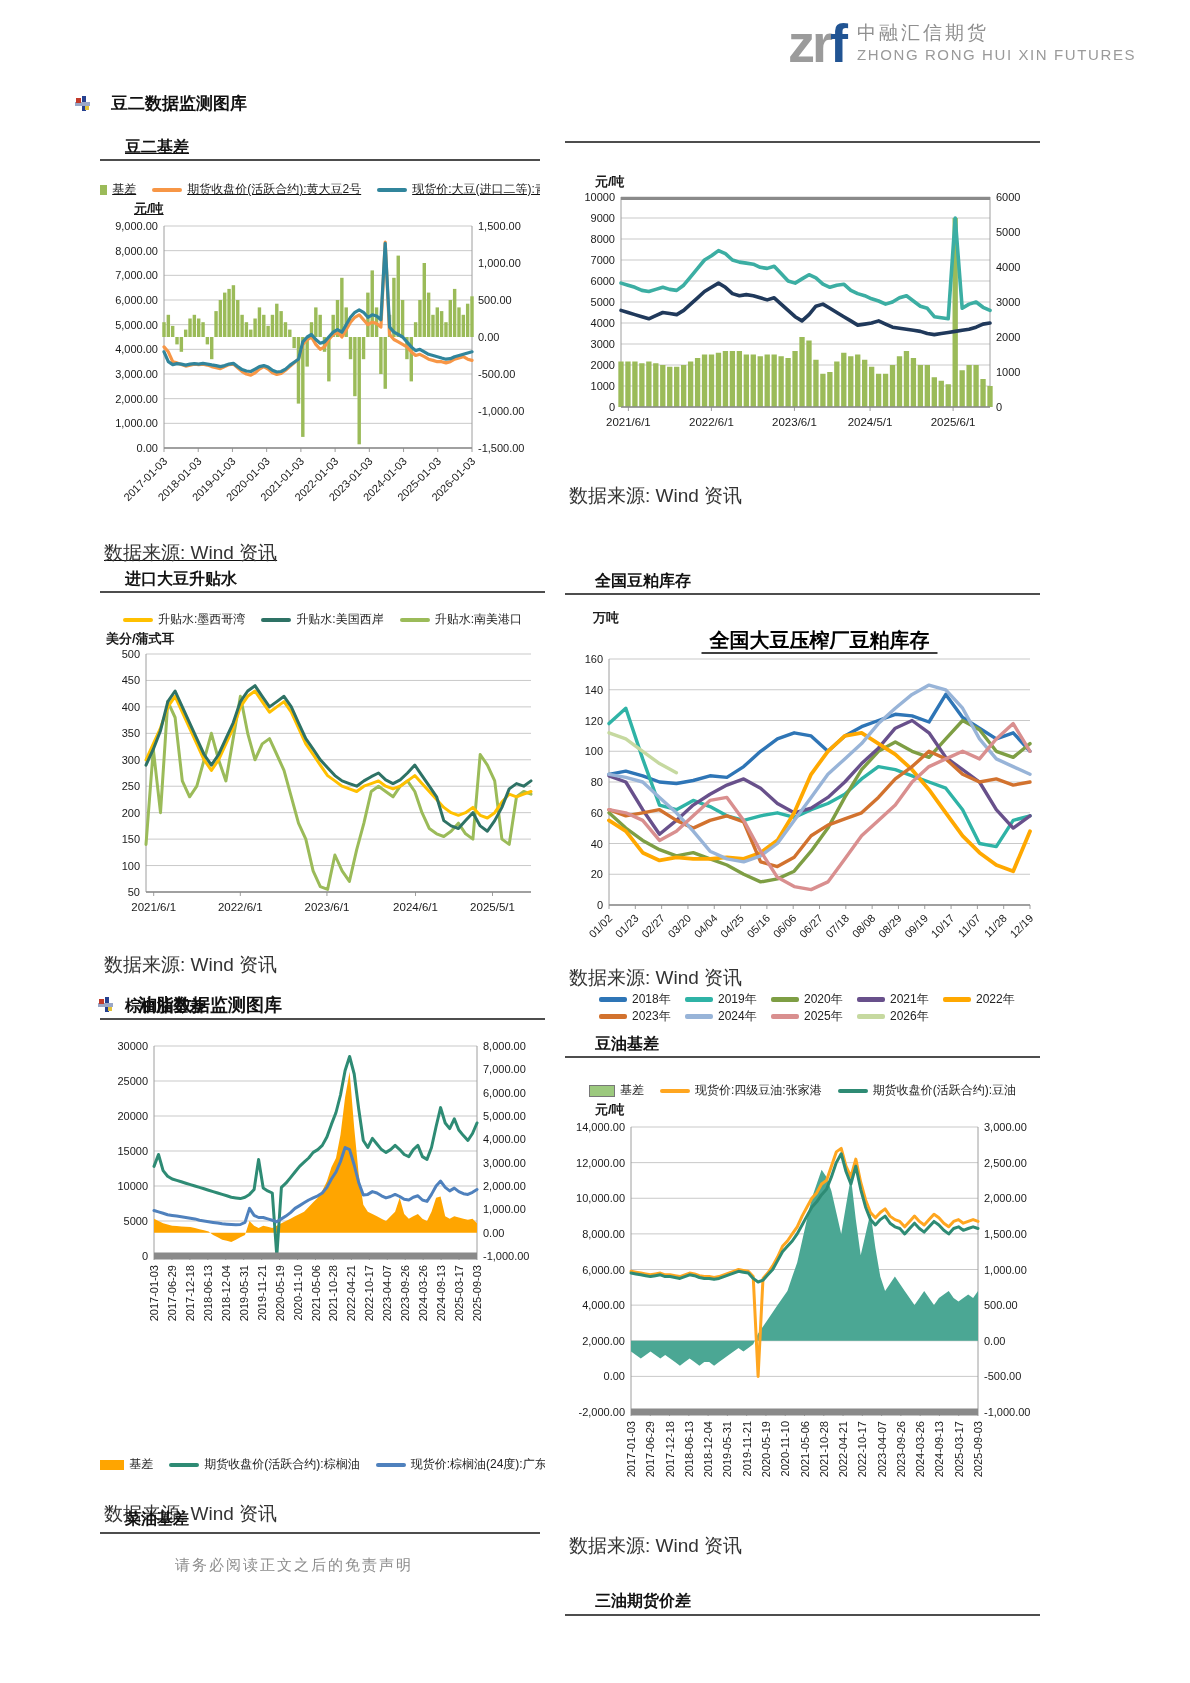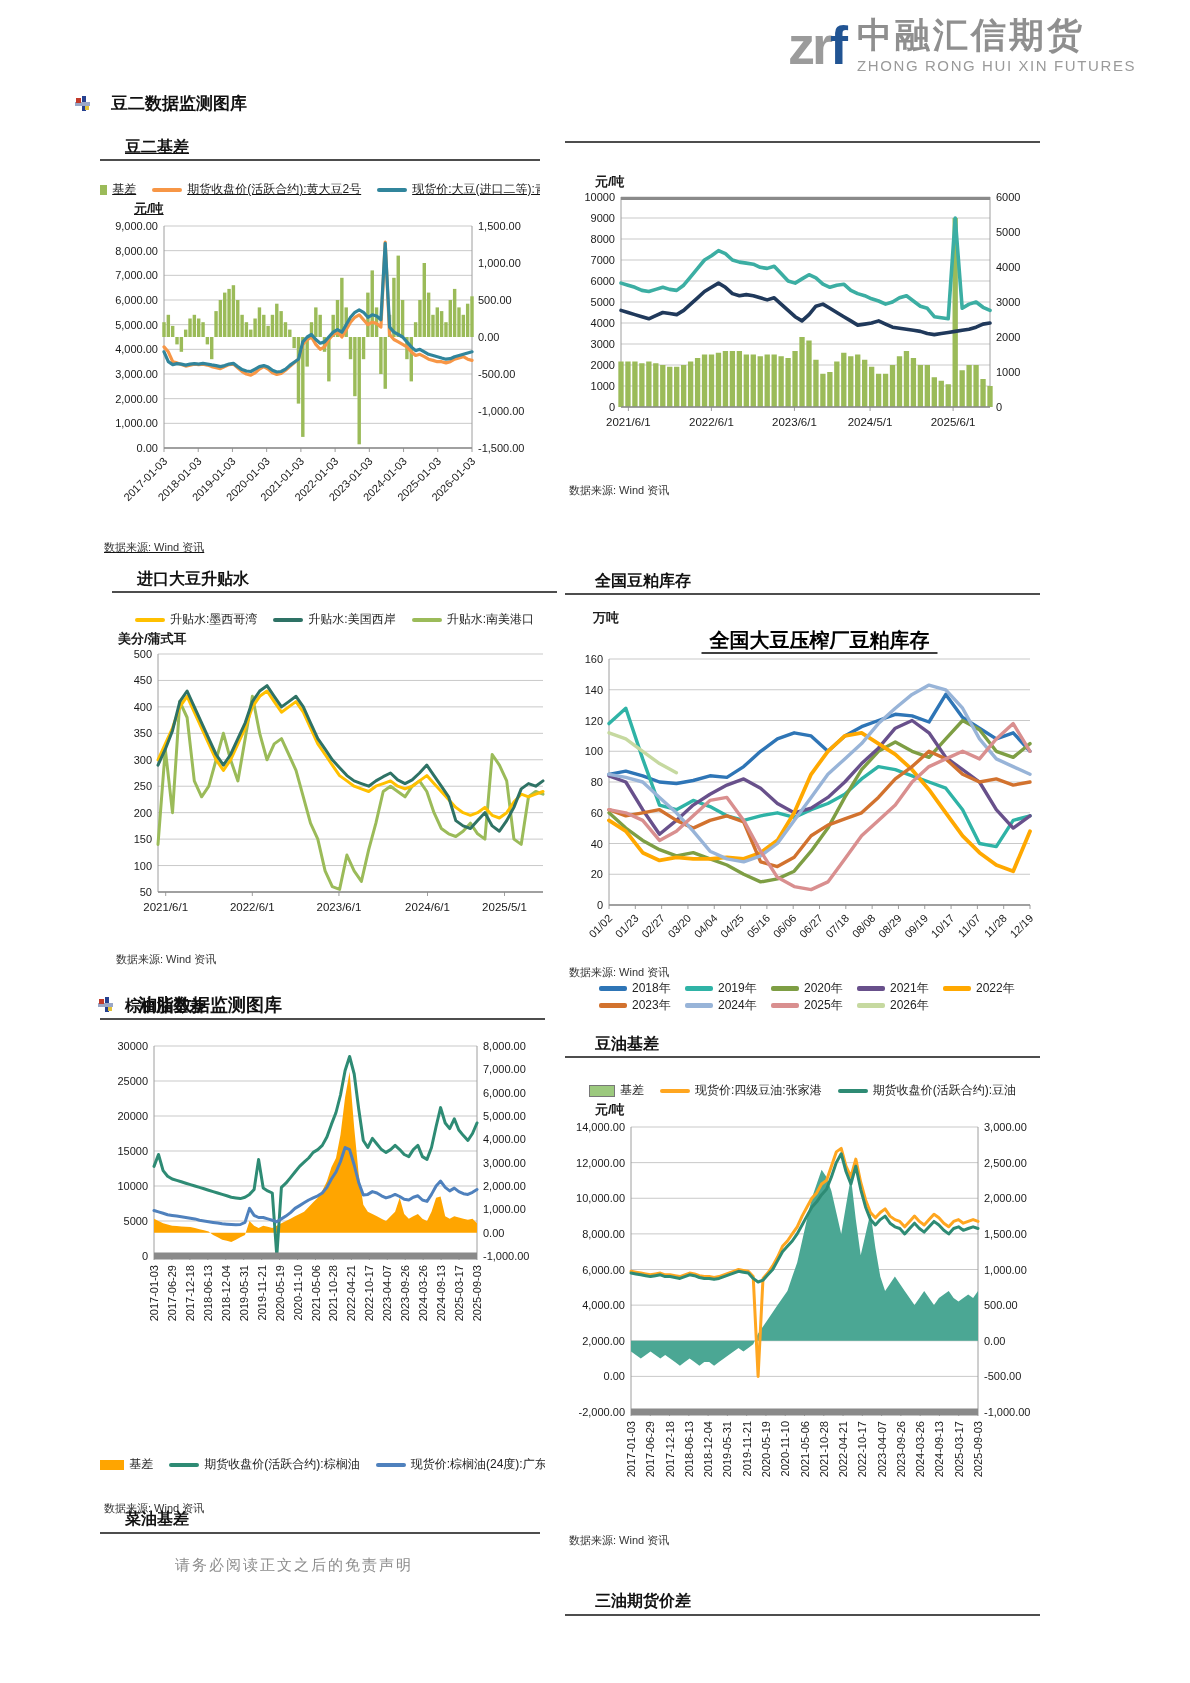--- a/index.html
+++ b/index.html
@@ -3,21 +3,21 @@
 <meta charset="utf-8">
 <style>
   html,body{margin:0;padding:0;background:#fff;}
   body{font-family:"Liberation Sans","DejaVu Sans",sans-serif;color:#111;}
   .page{position:relative;width:1190px;height:1683px;background:#fff;overflow:hidden;}
   
   .brand{position:absolute;left:788px;top:16px;display:flex;align-items:center;gap:12px;}
   .zrf{font-size:54px;font-weight:bold;letter-spacing:-3px;line-height:1;}
   .zrf .zr{color:#9b9b9b;}
   .zrf .f{color:#215493;}
-  .bname .cn{font-size:35px;font-weight:bold;color:#8f8f8f;letter-spacing:3px;line-height:1.1;}
+  .bname .cn{font-size:19px;font-weight:normal;color:#8f8f8f;letter-spacing:3px;line-height:1.1;}
   .bname .en{font-size:15px;color:#9a9a9a;letter-spacing:1.6px;margin-top:2px;}
   
   .sec{position:absolute;display:flex;align-items:center;gap:20px;font-weight:bold;}
   .bullet{position:relative;width:16px;height:16px;display:inline-block;}
   .bullet .b1{position:absolute;left:7px;top:0;width:4px;height:15px;background:#26418f;}
   .bullet .b2{position:absolute;left:0;top:6px;width:15px;height:4px;background:#9aa7c7;}
   .bullet .b3{position:absolute;left:1px;top:2px;width:5px;height:5px;background:#c23a2b;}
   .bullet .b4{position:absolute;left:10px;top:10px;width:4px;height:4px;background:#e2c23a;}
   
   .panel{position:absolute;}
@@ -26,21 +26,21 @@
   .prule{border-top:2px solid #4d4d4d;margin-top:3px;}
   .unit{font-size:13px;font-weight:bold;color:#1a1a1a;height:16px;margin-top:2px;}
   .legend{display:flex;gap:16px;justify-content:center;align-items:center;font-size:12px;color:#222;white-space:nowrap;overflow:hidden;margin-top:0;}
   .legend .li{display:flex;align-items:center;gap:5px;}
   .legend .sw{display:inline-block;width:30px;height:4px;border-radius:2px;flex:none;}
   .legend .sw.bar{width:26px;height:10px;border-radius:0;}
   .legend .sw.box{width:26px;height:12px;border-radius:0;border:1px solid #777;box-sizing:border-box;}
   .legend.years{flex-wrap:wrap;justify-content:flex-start;padding-left:34px;row-gap:8px;gap:0;}
   .legend.years .li{width:86px;}
   .legend.years .sw{width:28px;height:5px;}
-  .src{font-size:11px;color:#333;padding-left:4px;}
+  .src{font-size:19px;color:#333;padding-left:4px;}
   svg{font-family:"Liberation Sans","DejaVu Sans",sans-serif;display:block;}
   .stub .prule{margin-top:4px;}
   .footer{position:absolute;font-size:15px;color:#8c8c8c;letter-spacing:2px;}
 </style>
 </head>
 <body>
 
 <div class="page">
 
   <div class="brand">
@@ -332,21 +332,21 @@
           <rect x="415.3727358490566" y="190" width="5.33" height="28" fill="#9BBB59"></rect>
           <rect x="422.335" y="197" width="5.33" height="21" fill="#9BBB59"></rect>
           <polyline points="56.0,94.1 63.0,96.2 69.9,98.3 76.9,101.4 83.8,102.5 90.8,100.4 97.8,98.3 104.7,100.4 111.7,101.4 118.7,96.2 125.6,87.8 132.6,79.4 139.5,71.0 146.5,66.8 153.5,61.6 160.4,64.7 167.4,71.0 174.4,73.1 181.3,74.1 188.3,75.2 195.2,78.3 202.2,79.4 209.2,77.3 216.1,84.6 223.1,92.0 230.1,94.1 237.0,89.9 244.0,85.7 250.9,88.9 257.9,95.2 264.9,98.3 271.8,96.2 278.8,95.2 285.8,101.4 292.7,104.6 299.7,106.7 306.6,109.8 313.6,112.0 320.6,115.1 327.5,113.0 334.5,108.8 341.5,106.7 348.4,112.0 355.4,117.2 362.3,119.3 369.3,127.7 376.3,128.8 383.2,129.8 390.2,29.0 397.2,119.3 404.1,115.1 411.1,113.0 418.0,118.3 425.0,121.4" fill="none" stroke="#3CAEA3" stroke-width="3.6" stroke-linejoin="round" stroke-linecap="round"></polyline>
           <polyline points="56.0,121.4 63.0,123.5 69.9,125.6 76.9,127.7 83.8,129.8 90.8,126.6 97.8,123.5 104.7,124.5 111.7,125.6 118.7,121.4 125.6,115.1 132.6,108.8 139.5,102.5 146.5,98.3 153.5,94.1 160.4,98.3 167.4,104.6 174.4,106.7 181.3,105.6 188.3,106.7 195.2,108.8 202.2,110.9 209.2,108.8 216.1,115.1 223.1,121.4 230.1,127.7 237.0,131.9 244.0,125.6 250.9,117.2 257.9,115.1 264.9,119.3 271.8,123.5 278.8,127.7 285.8,131.9 292.7,136.1 299.7,135.1 306.6,134.0 313.6,131.9 320.6,135.1 327.5,138.2 334.5,139.3 341.5,140.3 348.4,141.3 355.4,142.4 362.3,144.5 369.3,145.6 376.3,144.5 383.2,143.5 390.2,142.4 397.2,141.3 404.1,140.3 411.1,138.2 418.0,135.1 425.0,134.0" fill="none" stroke="#20395B" stroke-width="3.6" stroke-linejoin="round" stroke-linecap="round"></polyline>
           <line x1="56" y1="218" x2="425" y2="218" stroke="#8a8a8a" stroke-width="1.5"></line>
         </svg>
       </div>
     <div class="src" style="margin-top:36px;">数据来源: Wind 资讯</div>
   </div>
 
-  <div class="panel" style="left:100px;top:570px;width:445px;margin-left:12px;">
+  <div class="panel" style="left:100px;top:570px;width:445px;">
     <div class="ptitle">进口大豆升贴水</div>
     <div class="prule"></div>
     <div class="chart-host" style="margin-top:18px;">
         <div class="legend">
           <span class="li">
             <span class="sw line" style="background: rgb(255, 192, 0);"></span>
             <span class="lb">升贴水:墨西哥湾</span>
           </span>
           <span class="li">
             <span class="sw line" style="background: rgb(46, 114, 101);"></span>

